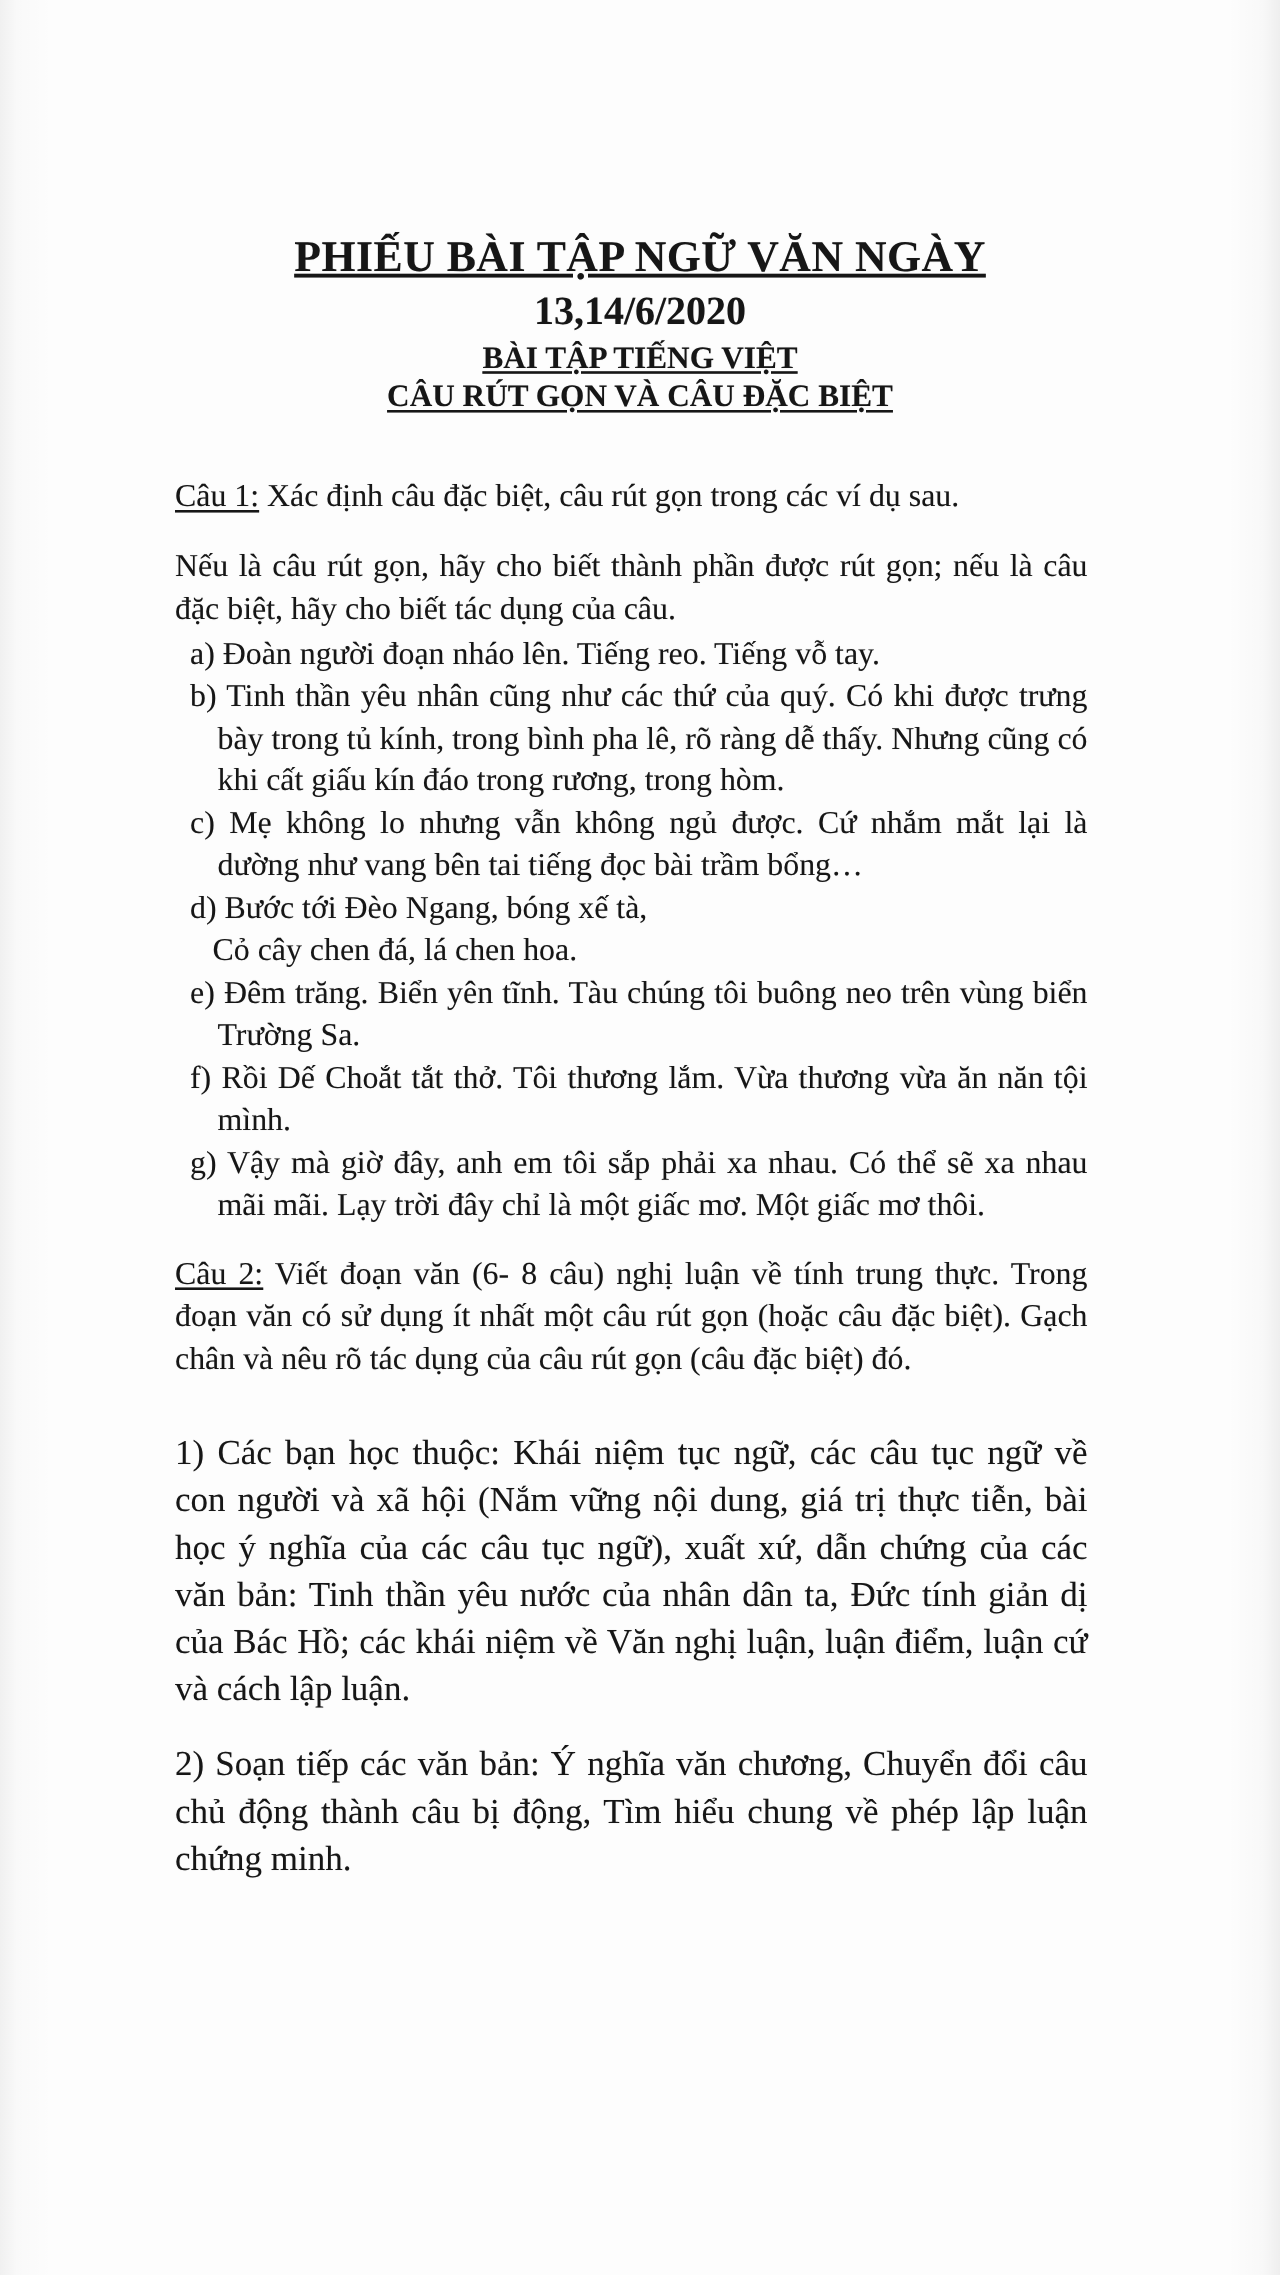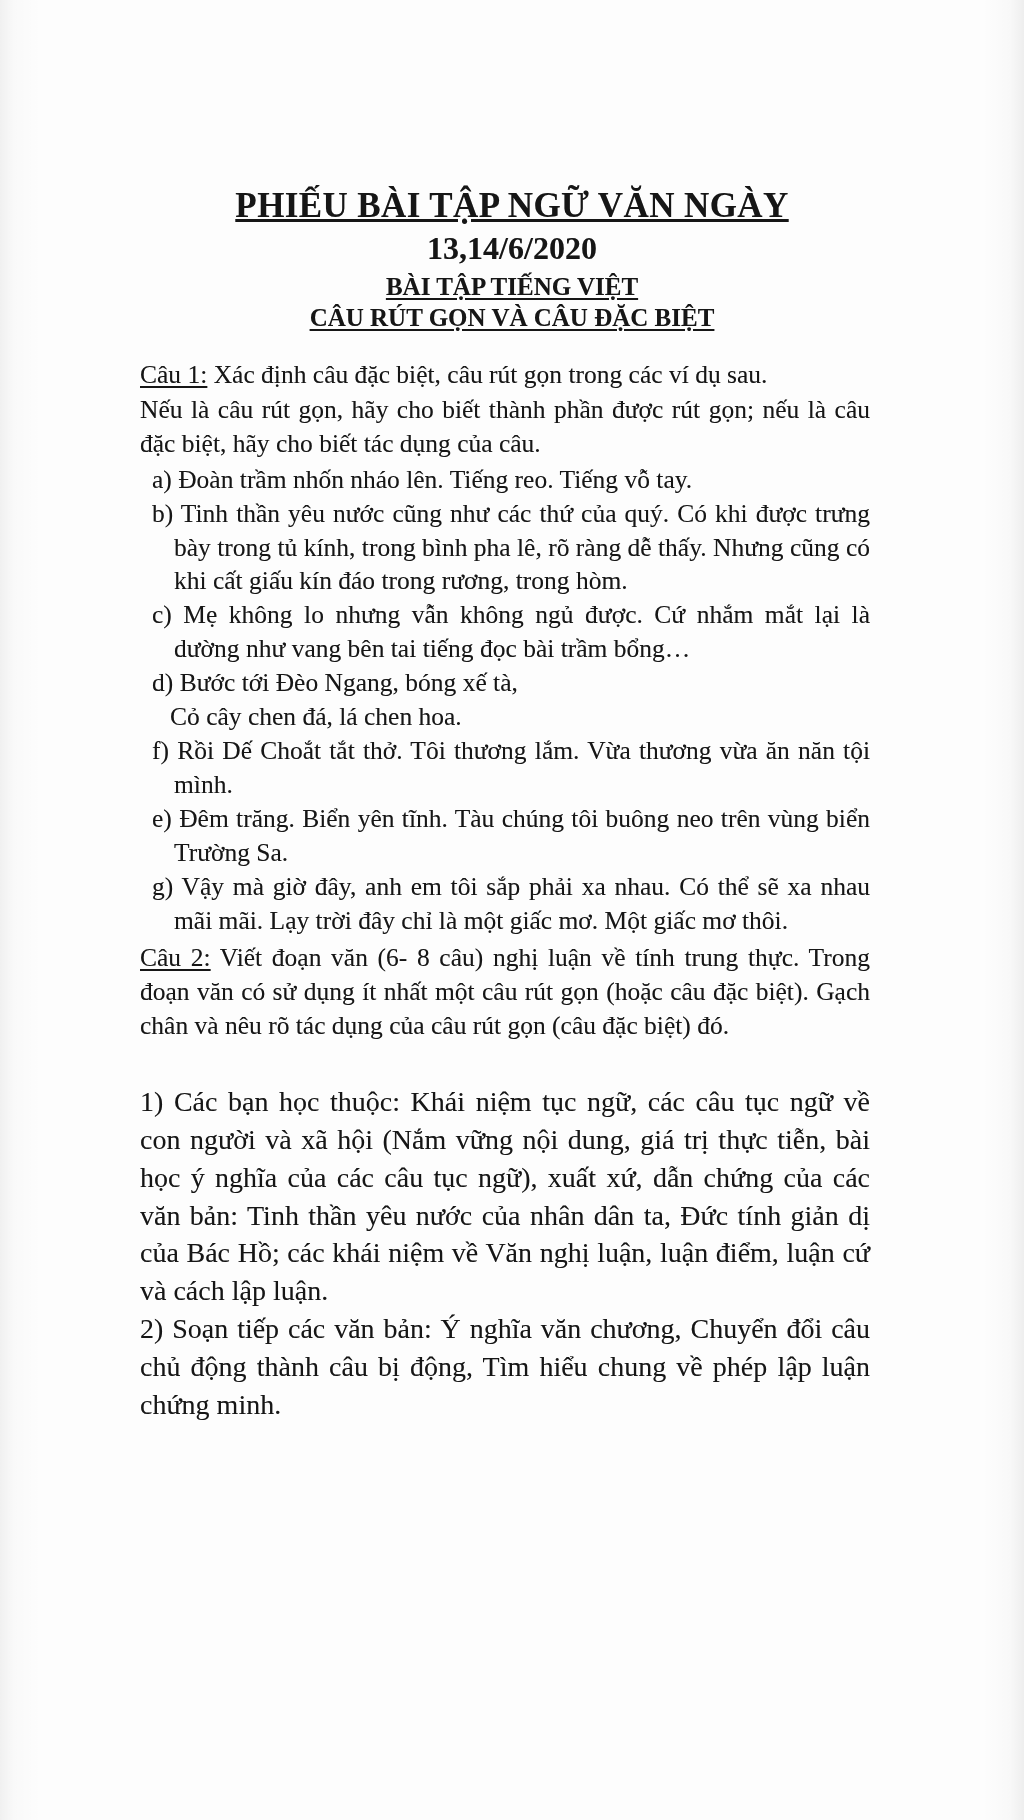--- a/index.html
+++ b/index.html
@@ -95,20 +95,21 @@
   }
   .para {
     font-size: 25.5px;
     line-height: 1.33;
     margin: 0;
     text-align: left;
   }
   .para.justify {
     text-align: justify;
     text-justify: inter-word;
+    margin-top: 22px;
   }
   .lead-label {
     font-weight: normal;
     text-decoration: underline;
     text-underline-offset: 3px;
     text-decoration-thickness: 2px;
   }
 
   
   .item {
@@ -180,49 +181,49 @@
     <div class="q1-block">
       <p class="para q1-intro justify">
         <span class="lead-label">Câu 1:</span><span> </span><span>Xác định câu đặc biệt, câu rút gọn trong các ví dụ sau.</span>
       </p>
       <p class="para justify">Nếu là câu rút gọn, hãy cho biết thành phần được rút gọn; nếu là câu đặc biệt, hãy cho biết tác dụng của câu.</p>
 
       <div class="items-list">
 
         <p class="item">
           <span>a)</span>
-          <span>Đoàn trầm nhốn nháo lên. Tiếng reo. Tiếng vỗ tay.</span>
+          <span>Đoàn người đoạn nháo lên. Tiếng reo. Tiếng vỗ tay.</span>
         </p>
 
         <p class="item justify">
           <span>b)</span>
-          <span>Tinh thần yêu nước cũng như các thứ của quý. Có khi được trưng bày trong tủ kính, trong bình pha lê, rõ ràng dễ thấy. Nhưng cũng có khi cất giấu kín đáo trong rương, trong hòm.</span>
+          <span>Tinh thần yêu nhân cũng như các thứ của quý. Có khi được trưng bày trong tủ kính, trong bình pha lê, rõ ràng dễ thấy. Nhưng cũng có khi cất giấu kín đáo trong rương, trong hòm.</span>
         </p>
 
         <p class="item justify">
           <span>c)</span>
           <span>Mẹ không lo nhưng vẫn không ngủ được. Cứ nhắm mắt lại là dường như vang bên tai tiếng đọc bài trầm bổng…</span>
         </p>
 
         <p class="item">
           <span>d)</span>
           <span>Bước tới Đèo Ngang, bóng xế tà,</span>
         </p>
         <p class="item">
           <span class="verse-indent"></span><span>Cỏ cây chen đá, lá chen hoa.</span>
         </p>
 
         <p class="item justify">
+          <span>e)</span>
+          <span>Đêm trăng. Biển yên tĩnh. Tàu chúng tôi buông neo trên vùng biển Trường Sa.</span>
+        </p>
+
+        <p class="item justify">
           <span>f)</span>
           <span>Rồi Dế Choắt tắt thở. Tôi thương lắm. Vừa thương vừa ăn năn tội mình.</span>
-        </p>
-
-        <p class="item justify">
-          <span>e)</span>
-          <span>Đêm trăng. Biển yên tĩnh. Tàu chúng tôi buông neo trên vùng biển Trường Sa.</span>
         </p>
 
         <p class="item justify">
           <span>g)</span>
           <span>Vậy mà giờ đây, anh em tôi sắp phải xa nhau. Có thể sẽ xa nhau mãi mãi. Lạy trời đây chỉ là một giấc mơ. Một giấc mơ thôi.</span>
         </p>
 
       </div>
     </div>
 

